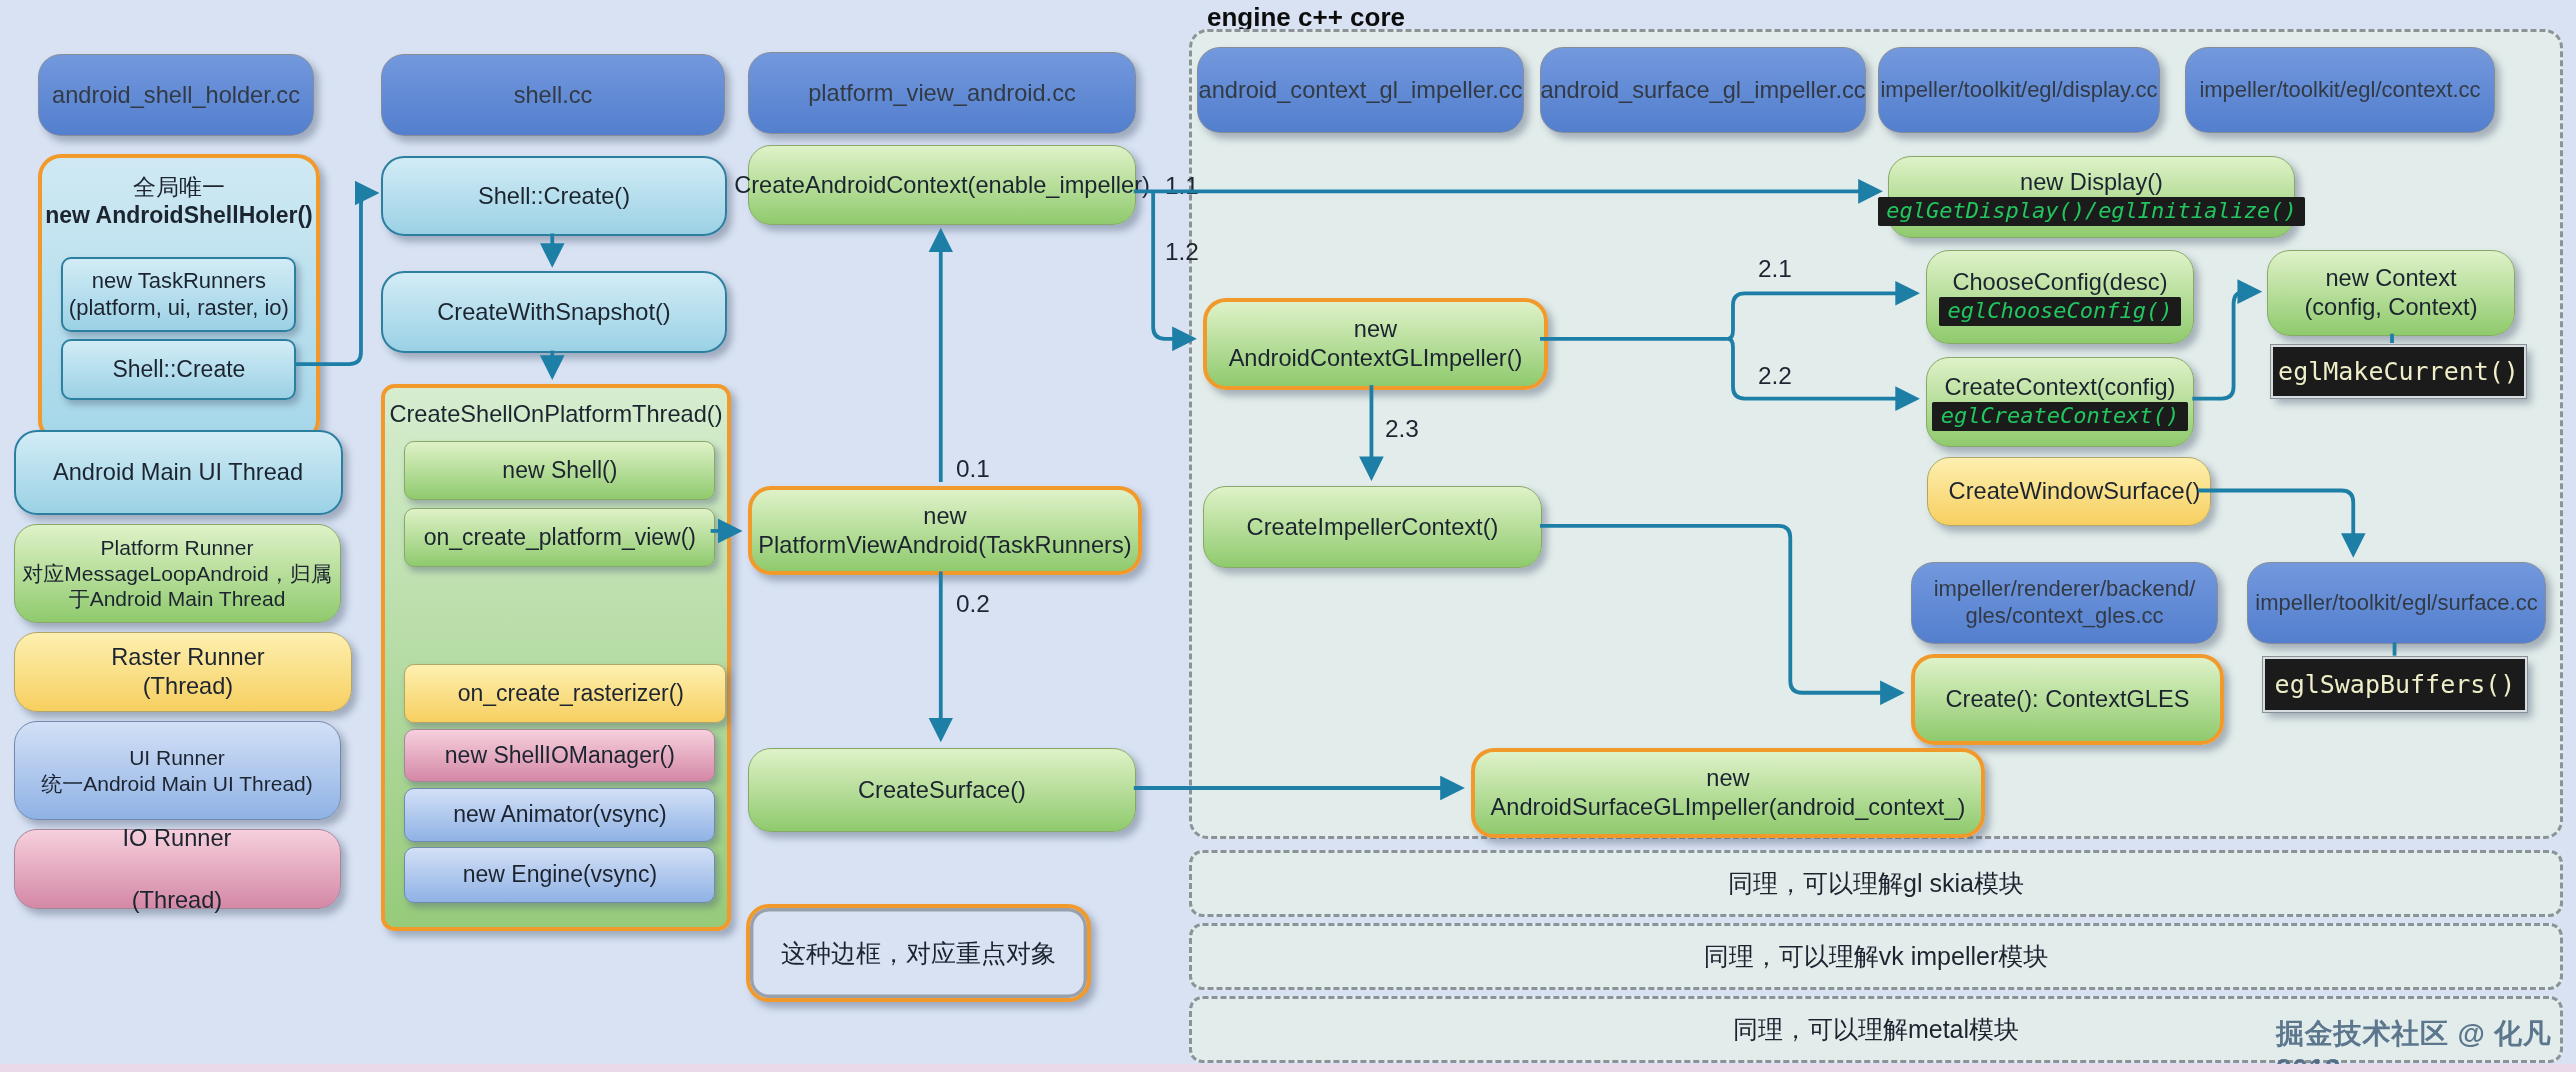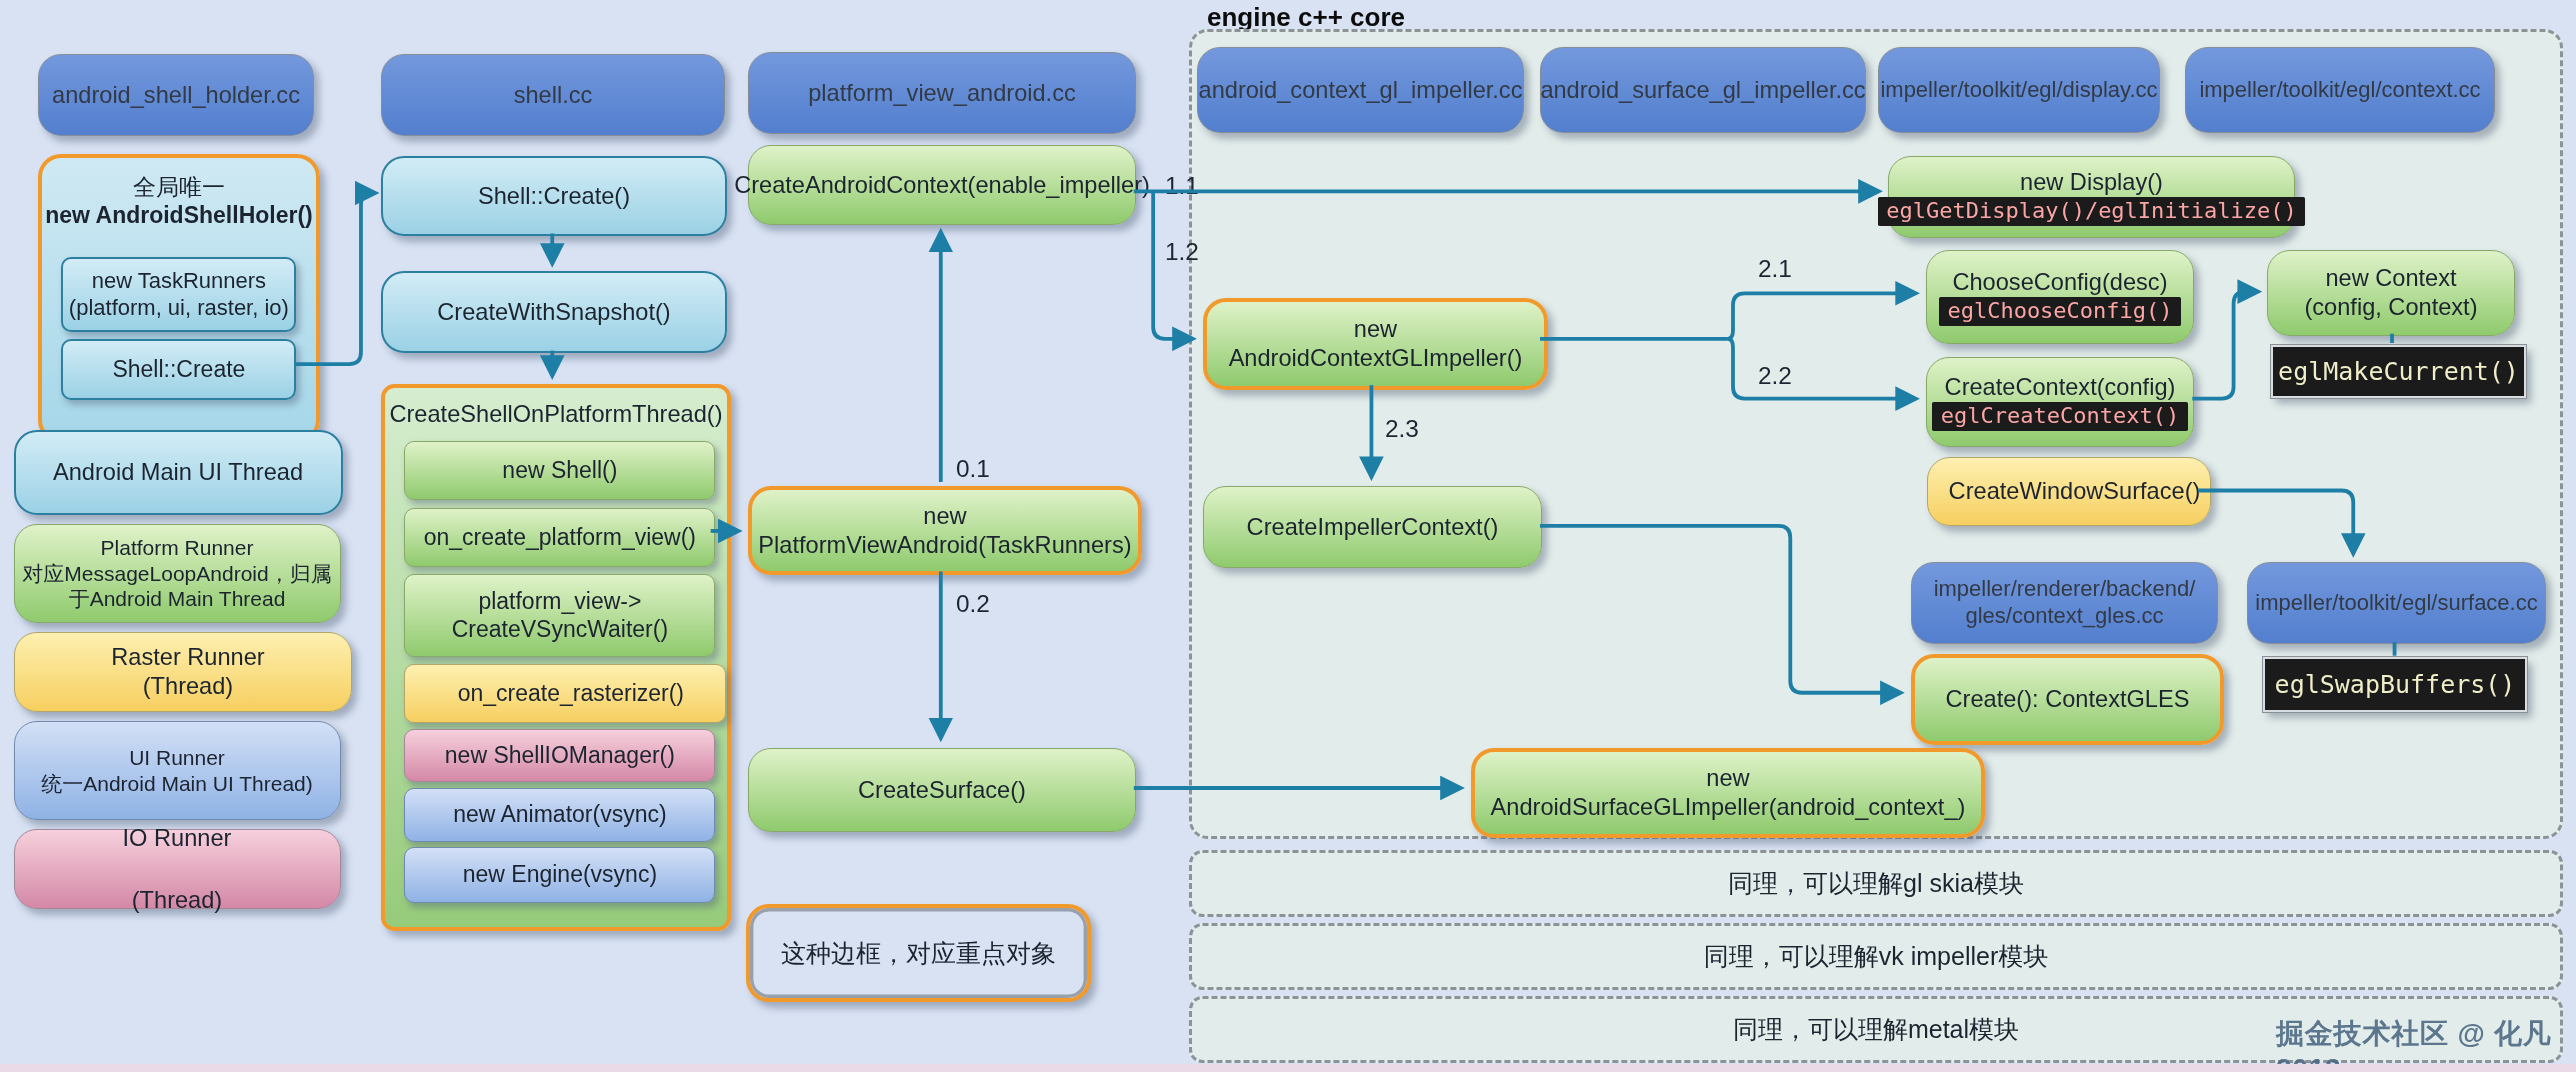--- a/index.html
+++ b/index.html
@@ -17,22 +17,23 @@
   }
   .p-blue{background:linear-gradient(#7398dd,#537fce);border:1.7px solid #868d99;color:#323a46;}
   .p-cyan{background:linear-gradient(#d2ecf6,#9bd1e5);border:2.5px solid #2d7fa0;}
   .p-green{background:linear-gradient(#dff2c8,#8fca6d);border:1.7px solid #87a868;}
   .p-yellow{background:linear-gradient(#fdf0b0,#f7cf60);border:1.7px solid #b3a468;padding-left:11px;}
   .p-pink{background:linear-gradient(#f6d0dc,#d488a6);border:1.7px solid #a5869a;}
   .p-peri{background:linear-gradient(#d3e0f6,#8fb2e5);border:1.7px solid #7089ad;}
   .o-border{border:4.2px solid #f2992c !important;}
   .code{
     font-family:"DejaVu Sans Mono","Liberation Mono",monospace;
-    background:#1b1b1b;color:#fca5a5;padding:0.8px 8.4px;font-size:22px;border-radius:1.7px;
+    background:#1b1b1b;color:#22c55e;padding:0.8px 8.4px;font-size:22px;border-radius:1.7px;
     white-space:nowrap;
+    font-style:italic;
   }
   .codebox{
     position:absolute;display:flex;align-items:center;justify-content:center;
     background:#1b1b1b;color:#efeec8;border:2.5px solid #d8dde2;outline:0.8px solid #8a9096;
     font-family:"DejaVu Sans Mono","Liberation Mono",monospace;font-size:25px;
     box-shadow:5px 5.9px 7.6px rgba(80,95,120,.45);
   }
   .dashed{
     position:absolute;border:3.4px dashed #8b9298;border-radius:18.5px;
     background:#e2ecea;box-sizing:border-box;
@@ -110,24 +111,20 @@
   <span>CreateWithSnapshot()</span>
 </div>
 
 <div class="box o-border" style="left:381px;top:384px;width:342px;height:527px;justify-content:flex-start;padding-top:11.8px;background:linear-gradient(#d6edcf,#96cb7a);border-radius:13.5px;">
   <div class="container-title">CreateShellOnPlatformThread()</div>
   <div class="sub p-green" style="top:53px;width:309px;height:57px;">
     <span>new Shell()</span>
   </div>
   <div class="sub p-green" style="top:120px;width:309px;height:57px;">
     <span>on_create_platform_view()</span>
-  </div>
-  <div class="sub p-green" style="top:186px;width:309px;height:81px;">
-    <span>platform_view-&gt;</span>
-    <span>CreateVSyncWaiter()</span>
   </div>
   <div class="sub p-yellow" style="top:276px;width:309px;height:57px;">
     <span>on_create_rasterizer()</span>
   </div>
   <div class="sub p-pink" style="top:341px;width:309px;height:51px;">
     <span>new ShellIOManager()</span>
   </div>
   <div class="sub p-peri" style="top:400px;width:309px;height:52px;">
     <span>new Animator(vsync)</span>
   </div>

